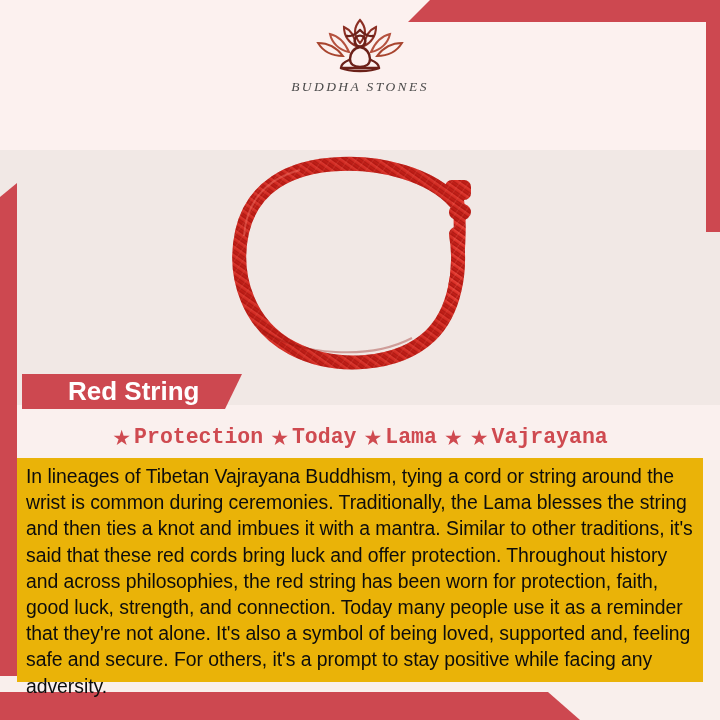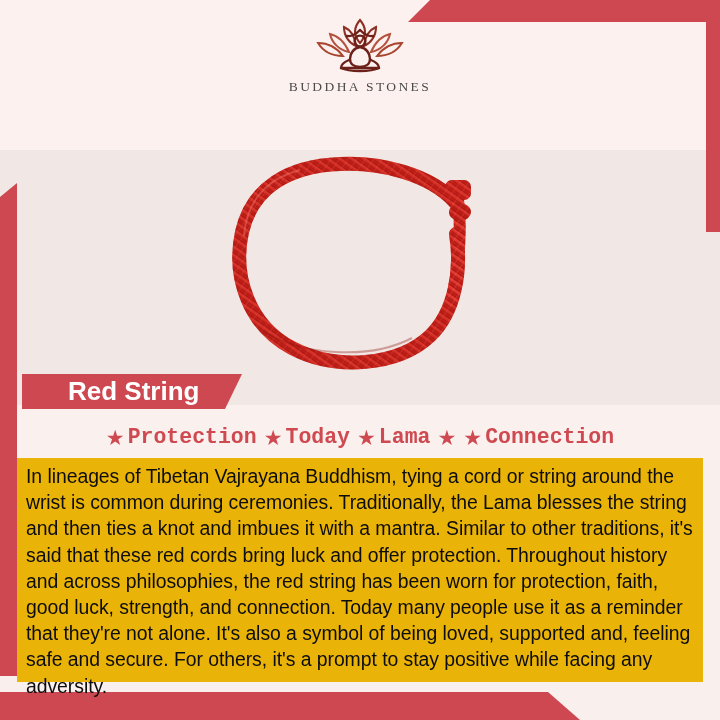--- a/index.html
+++ b/index.html
@@ -105,20 +105,21 @@
     display: block;
     margin: 0 auto;
   }
   .logo-wordmark {
     display: block;
     margin-top: 1px;
     font-family: "Liberation Serif", serif;
     font-size: 13.5px;
     letter-spacing: 2.4px;
     color: #4a4a4a;
+    font-style: italic;
   }
 
   
   .title-plate {
     position: absolute;
     left: 112px;
     top: 94px;
     width: 496px;
     height: 46px;
     background: #fdf8f7;
@@ -320,21 +321,21 @@
     </div>
     <div class="benefit">
       <span class="benefit-star">★</span>
       <span class="benefit-label">Lama</span>
     </div>
     <div class="benefit">
       <span class="benefit-star">★</span>
     </div>
     <div class="benefit">
       <span class="benefit-star">★</span>
-      <span class="benefit-label">Connection</span>
+      <span class="benefit-label">Vajrayana</span>
     </div>
   </div>
 
   <div class="body-card">
     <p class="body-text">In lineages of Tibetan Vajrayana Buddhism, tying a cord or string around the wrist is common during ceremonies. Traditionally, the Lama blesses the string and then ties a knot and imbues it with a mantra. Similar to other traditions, it's said that these red cords bring luck and offer protection. Throughout history and across philosophies, the red string has been worn for protection, faith, good luck, strength, and connection. Today many people use it as a reminder that they're not alone. It's also a symbol of being loved, supported and, feeling safe and secure. For others, it's a prompt to stay positive while facing any adversity.</p>
   </div>
 
 </div>
 
 </body></html>

